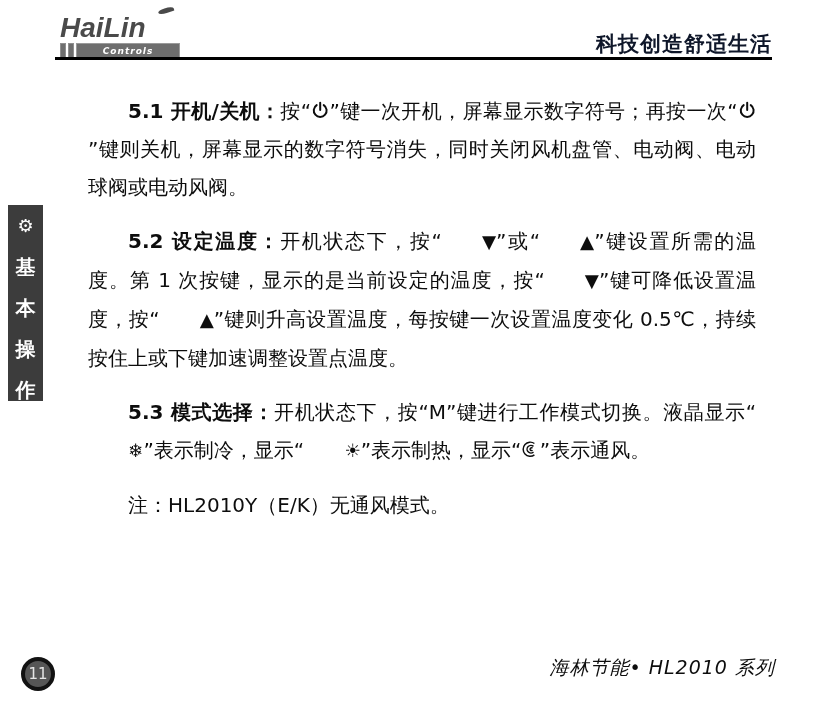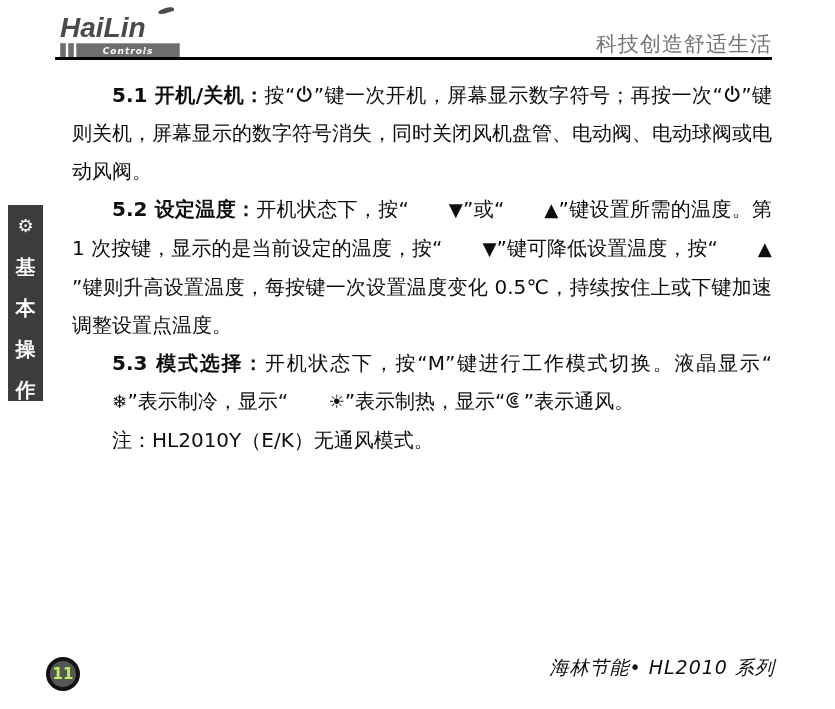--- a/index.html
+++ b/index.html
@@ -19,53 +19,53 @@
     border-radius:80% 100% 10% 90%;transform:rotate(-18deg);
   }
   .controls-bar{display:flex;align-items:stretch;margin-top:1px;height:16px;}
   .ctrl-block{width:6px;background:#6e6e6e;margin-right:2px;border:1px solid #8f8f8f;box-sizing:border-box;}
   .ctrl-box{
     flex:1;background:#6e6e6e;border:1px solid #9a9a9a;box-sizing:border-box;
     color:#ffffff;font-size:9px;font-weight:bold;font-style:italic;
     display:flex;align-items:center;justify-content:center;letter-spacing:1px;
   }
   .slogan{
-    position:absolute;right:63px;top:30px;font-size:21px;font-weight:normal;color:#737373;
+    position:absolute;right:63px;top:30px;font-size:21px;font-weight:bold;color:#0f172a;
     letter-spacing:1px;white-space:nowrap;
   }
   .header-rule{position:absolute;left:55px;right:63px;top:57px;height:3px;background:#000;}
   
   .side-tab{
     position:absolute;left:8px;top:205px;width:35px;height:196px;background:#3c3c3c;
     display:flex;flex-direction:column;align-items:center;color:#fff;padding-top:11px;box-sizing:border-box;
   }
   .side-tab .gear{font-size:18px;line-height:20px;}
   .side-tab .vchar{font-size:20px;font-weight:bold;line-height:20px;margin-top:21px;}
   .side-tab .vchar:first-of-type{margin-top:13px;}
   
   .main{position:absolute;left:72px;top:76px;width:700px;}
   .page-title{
     text-align:center;font-size:25px;font-weight:bold;margin:0 0 14px 0;letter-spacing:2px;
   }
   .body-para{
-    margin:0;font-size:20px;line-height:38px;text-align:justify;text-indent:2em;
+    margin:16px;font-size:20px;line-height:38px;text-align:justify;text-indent:2em;
     word-break:break-all;
   }
   .body-para b{font-weight:bold;}
   .inline-icon{
     display:inline-block;font-style:normal;
   }
   .inline-icon.svg-icon{width:0.92em;height:0.92em;vertical-align:-0.08em;}
   .inline-icon.svg-icon svg{width:100%;height:100%;display:block;}
   .tri{font-size:0.92em;}
   
   .page-badge{
-    position:absolute;left:46px;top:657px;width:34px;height:34px;border-radius:50%;
+    position:absolute;left:21px;top:657px;width:34px;height:34px;border-radius:50%;
     background:#565656;border:4px solid #121212;box-sizing:border-box;
-    color:#bef264;font-size:15px;font-weight:bold;display:flex;align-items:center;justify-content:center;
+    color:#e5e5e5;font-size:15px;font-weight:normal;display:flex;align-items:center;justify-content:center;
   }
   .footer-series{
     position:absolute;right:60px;top:655px;font-size:19px;font-style:italic;font-weight:normal;
     letter-spacing:1px;white-space:nowrap;
   }
 </style>
 </head>
 <body>
 
 <div class="logo">

